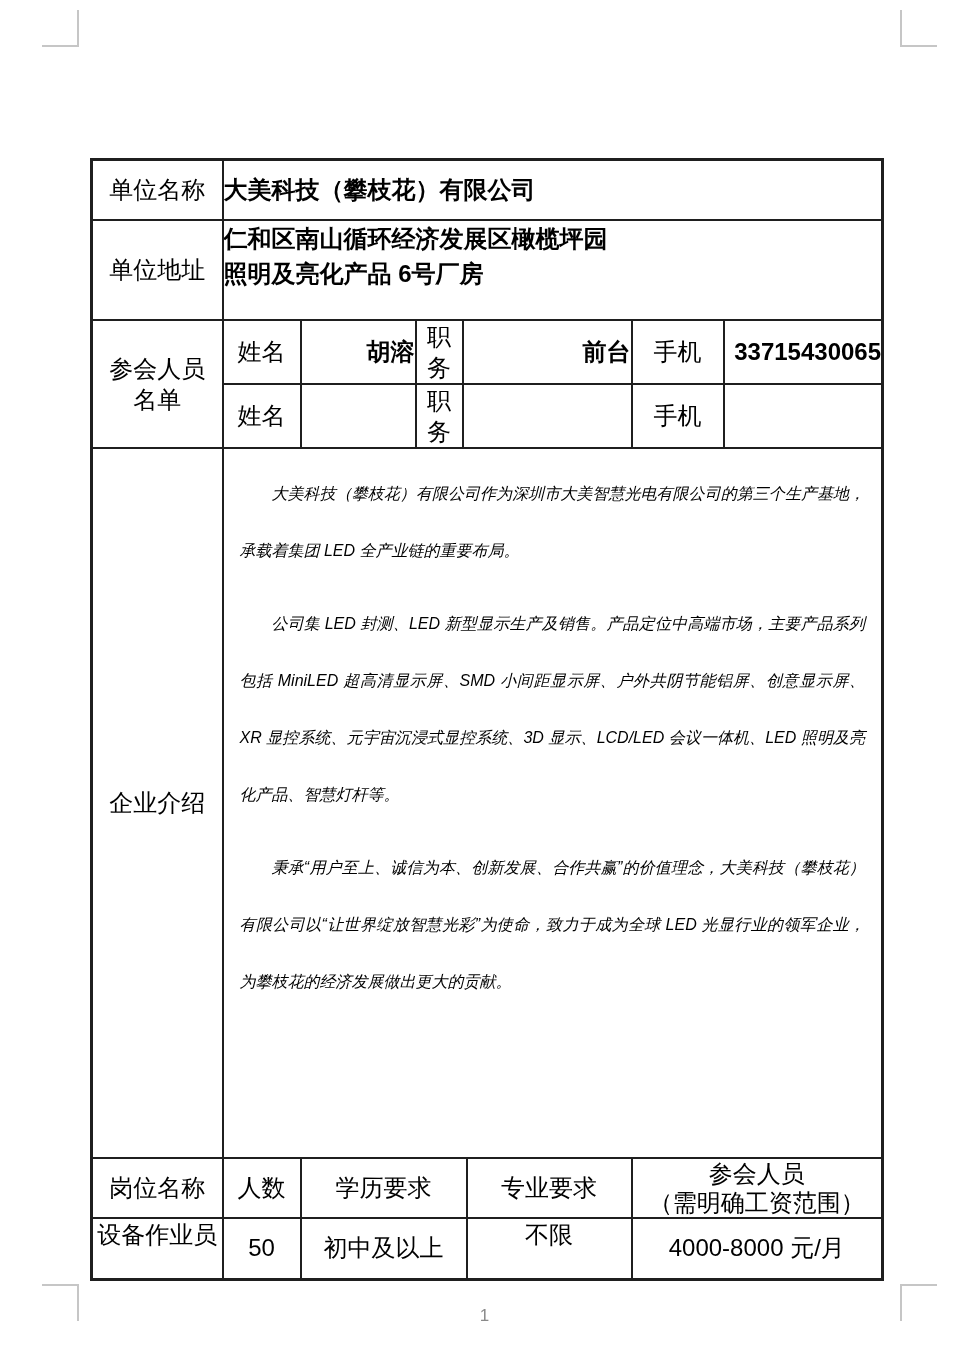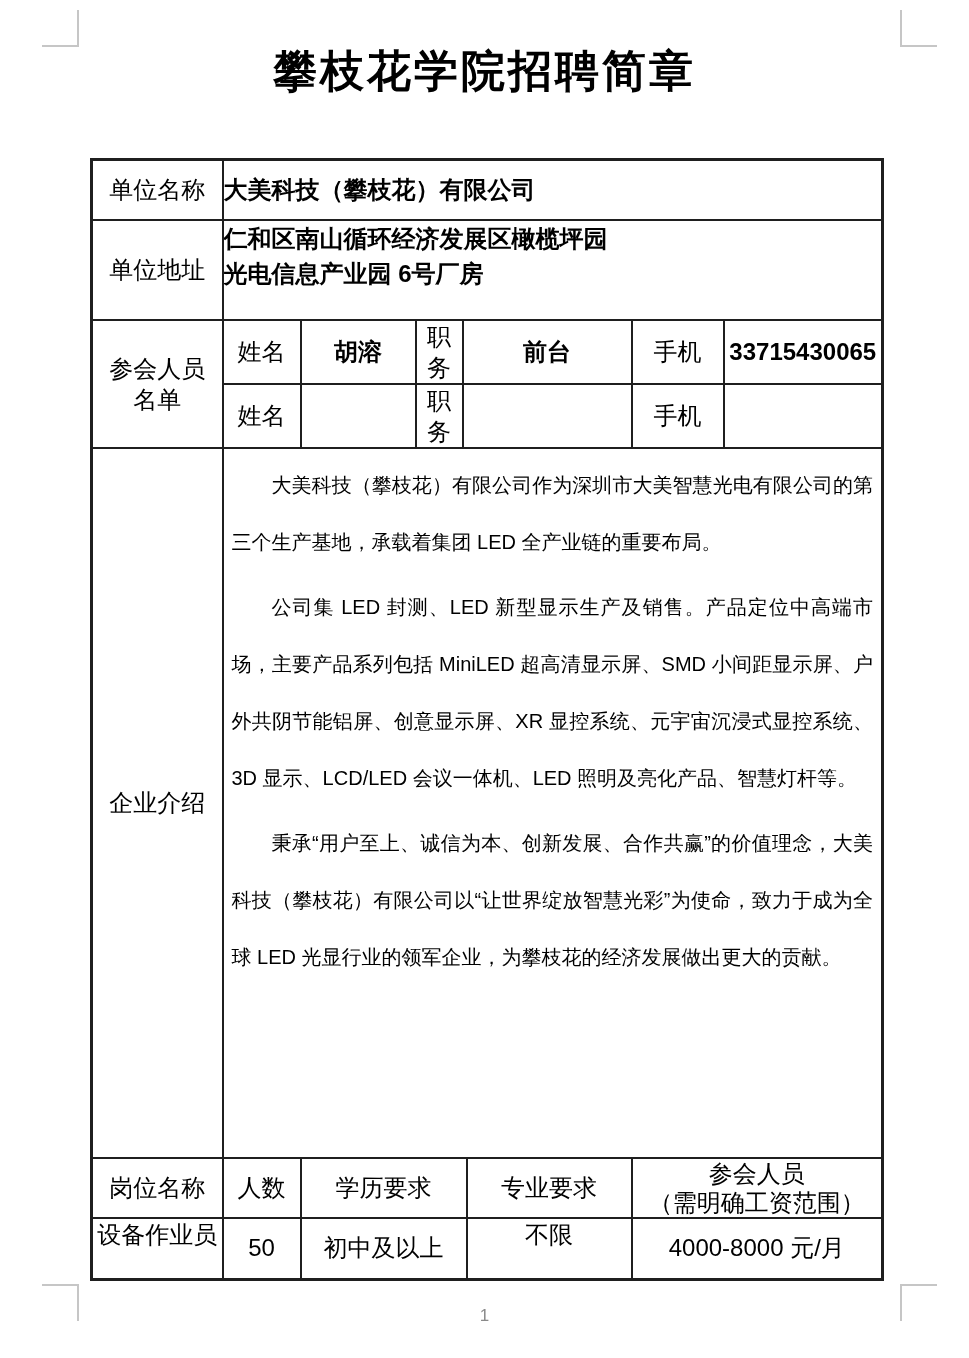--- a/index.html
+++ b/index.html
@@ -33,27 +33,27 @@
   tr.r1 { height:60px;  }
   tr.r2 { height:100px; }
   tr.r3 { height:55px;  }
   tr.r4 { height:55px;  }
   tr.r5 { height:710px; }
   tr.r6 { height:56px;  }
   tr.r7 { height:62px;  }
 
   .label       { font-weight:normal; text-align:center; vertical-align:middle; line-height:31px; }
   .value-left  { font-weight:bold; text-align:left; vertical-align:middle; padding-left:11px; }
-  .value-center{ font-weight:bold; text-align:center; vertical-align:middle; }
+  .value-center{ font-weight:bold; text-align:right; vertical-align:middle; }
   .addr        { vertical-align:top; padding-top:5px; line-height:35px;margin-left:40px; }
 
   .intro-cell  { vertical-align:top; padding:4px 8px 0 10px; }
   .intro-cell p{
-    margin:8px; font-size:20px; line-height:57px;
-    text-align:justify; text-indent:2em; font-weight:normal;
+    margin:16px; font-size:16px; line-height:57px;
+    text-align:justify; text-indent:2em; font-weight:normal;font-style:italic;
   }
 
   .salary-header div { line-height:29px; }
 
   .job     { font-weight:normal; font-size:21px; text-align:center; vertical-align:middle; }
   .job-top { vertical-align:top; padding-top:7px; }
 
   .page-number {
     position:absolute; top:1306px; left:0; width:100%;
     text-align:center; font-size:17px; color:#8a8a8a;
@@ -62,21 +62,20 @@
 </head>
 <body>
 
 <div class="page">
 
   <div class="crop-mark crop-tl"></div>
   <div class="crop-mark crop-tr"></div>
   <div class="crop-mark crop-bl"></div>
   <div class="crop-mark crop-br"></div>
 
-  <h1 class="title">攀枝花学院招聘简章</h1>
 
   <table class="main">
     <colgroup>
       <col style="width:131px">
         <col style="width:78px">
         <col style="width:115px">
         <col style="width:47px">
       <col style="width:4px">
         <col style="width:165px">
         <col style="width:92px">
@@ -86,21 +85,21 @@
     <tbody>
         <tr class="r1">
       <td class="label">单位名称</td>
       <td class="value-left" colspan="7">大美科技（攀枝花）有限公司</td>
     </tr>
 
     <tr class="r2">
       <td class="label">单位地址</td>
       <td class="value-left addr" colspan="7">
         <div>仁和区南山循环经济发展区橄榄坪园</div>
-        <div>光电信息产业园 6号厂房</div>
+        <div>照明及亮化产品 6号厂房</div>
       </td>
     </tr>
 
     <tr class="r3">
       <td class="label" rowspan="2">
         <div>参会人员</div>
         <div>名单</div>
       </td>
       <td class="label">姓名</td>
       <td class="value-center">胡溶</td>

